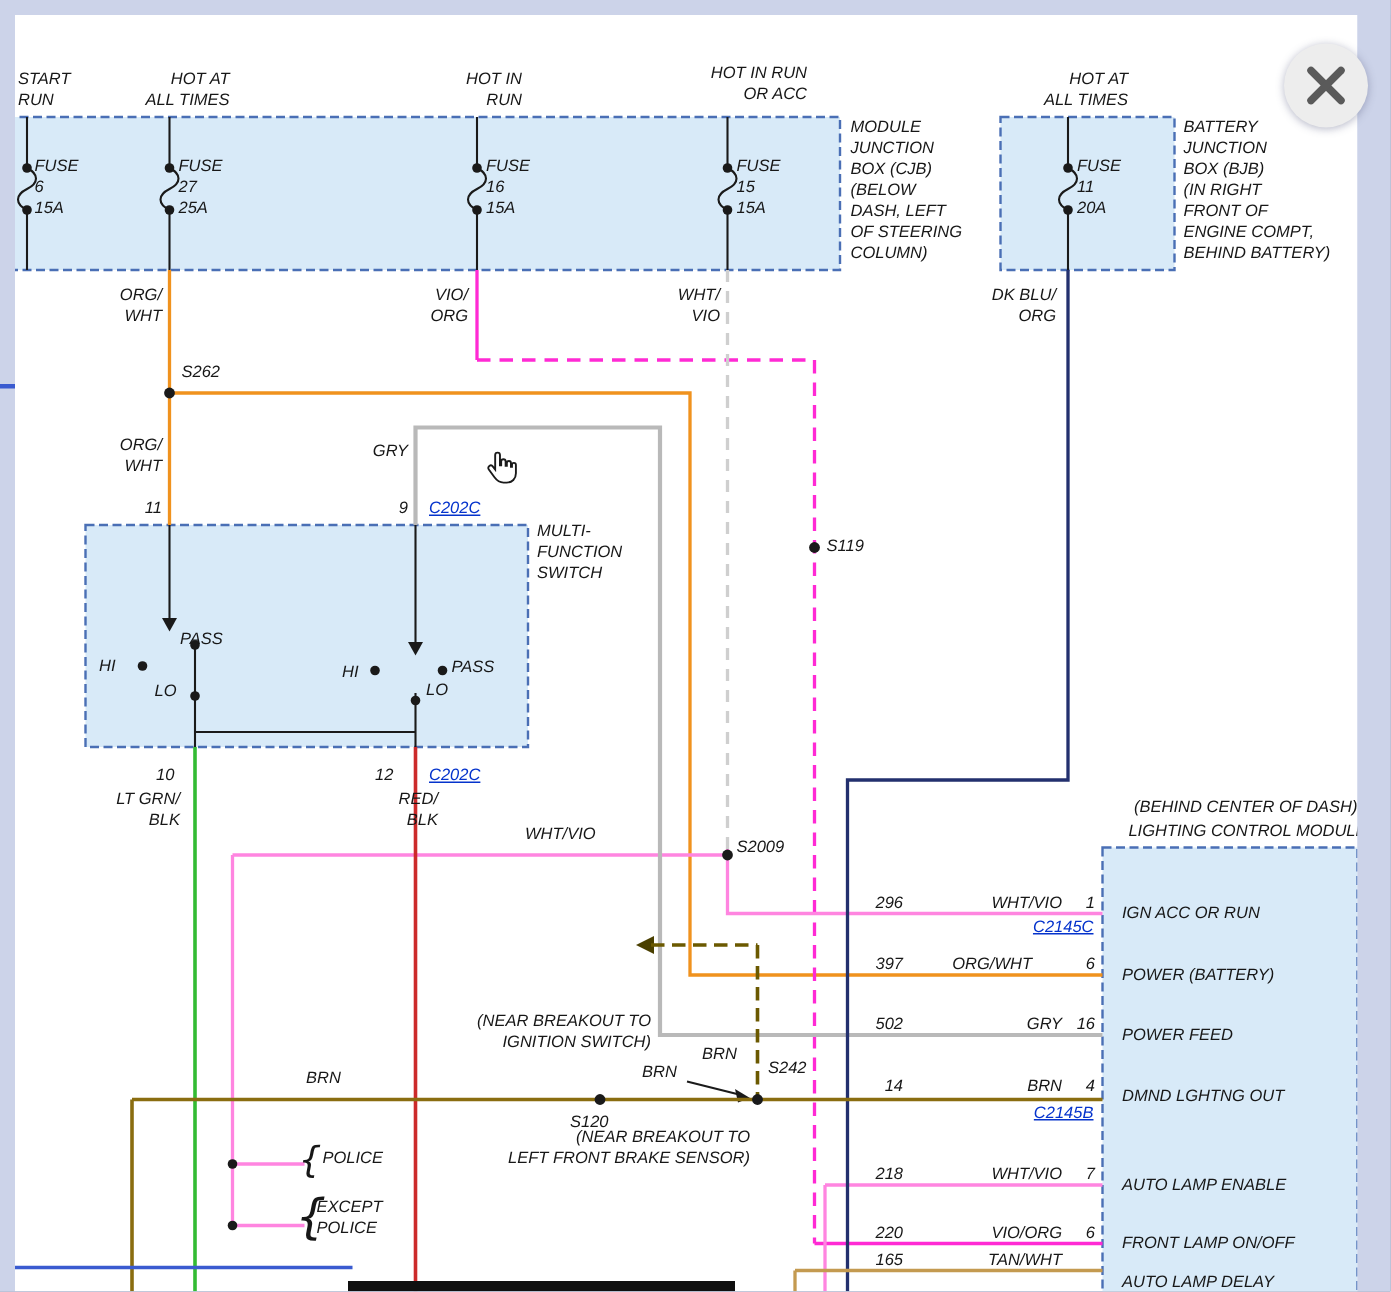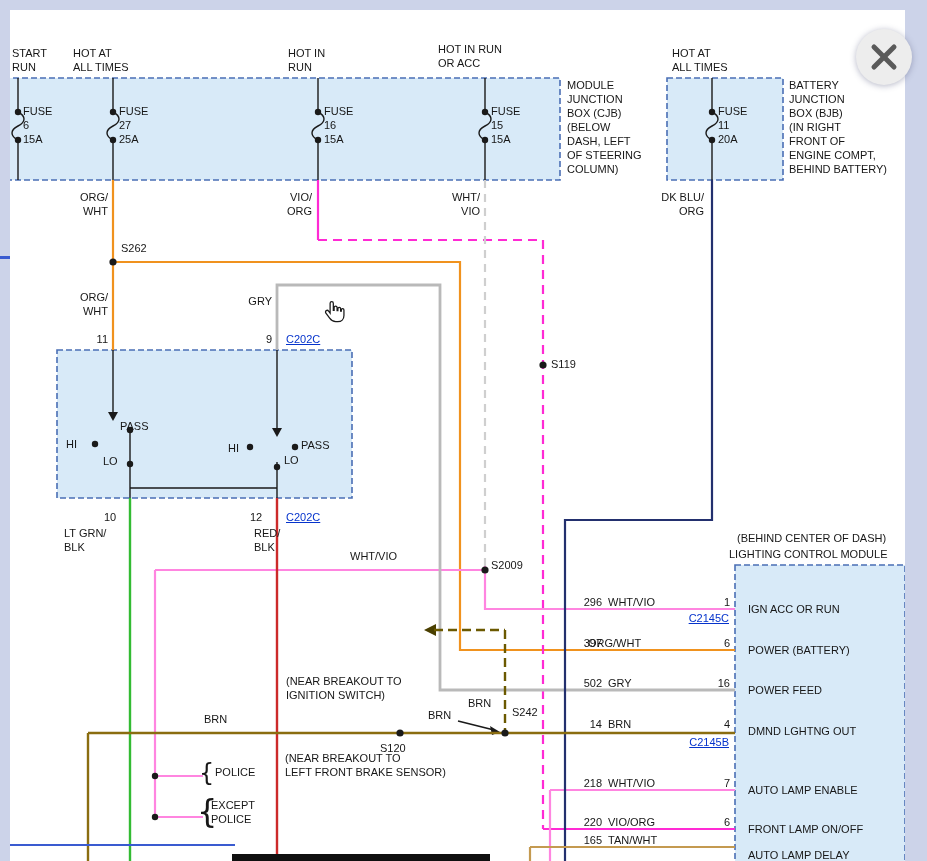--- a/index.html
+++ b/index.html
@@ -1,22 +1,22 @@
 <!DOCTYPE html>
 <html><head>
 <meta charset="utf-8">
 <style>
   html,body{margin:0;padding:0;background:#9aa3c0;}
   .screen{position:relative;width:927px;height:861px;background:#ccd3e9;overflow:hidden;
           font-family:"Liberation Sans",sans-serif;}
   .canvas{position:absolute;left:10px;top:10px;width:895px;height:851px;background:#ffffff;overflow:hidden;}
-  .inner{position:absolute;left:-10px;top:-10px;width:895px;height:861px;}
+  .inner{position:absolute;left:-10px;top:-10px;width:895px;height:861px;font-style:italic;}
   .inner svg{position:absolute;left:0;top:0;}
   .lbl{position:absolute;font-size:11px;line-height:14px;color:#171717;white-space:pre-line;}
-  .c{text-align:left}.r{text-align:right}
+  .c{text-align:right}.r{text-align:right}
   .link{color:#0533cc;text-decoration:underline;cursor:pointer;}
   .brace{position:absolute;color:#171717;font-family:"DejaVu Sans",sans-serif;}
   
   .jbox{fill:#d8eaf8;stroke:#4a6fb5;stroke-width:1.6;stroke-dasharray:6 3;}
   g.wire{fill:none;}
   .w-blk{stroke:#1a1a1a;stroke-width:1.4;}
   .w-org{stroke:#f0921e;stroke-width:2.2;}
   .w-mag{stroke:#ff2ad4;stroke-width:2.2;}
   .w-mag-d{stroke:#ff2ad4;stroke-width:2.2;stroke-dasharray:9 6;}
   .w-ltg-d{stroke:#cfcfcf;stroke-width:2.2;stroke-dasharray:8 6;}
@@ -207,20 +207,23 @@
       <div class="lbl r" style="left:642px;top:190px;width:62px">DK BLU/
 ORG</div>
       <div class="lbl" style="left:121px;top:241px;width:40px">S262</div>
       <div class="lbl r" style="left:62px;top:290px;width:46px">ORG/
 WHT</div>
       <div class="lbl r" style="left:240px;top:294px;width:32px">GRY</div>
 
       <div class="lbl r" style="left:90px;top:332px;width:18px">11</div>
       <div class="lbl r" style="left:258px;top:332px;width:14px">9</div>
       <div class="lbl link" style="left:286px;top:332px;width:44px">C202C</div>
+      <div class="lbl" style="left:358px;top:347px;width:80px">MULTI-
+FUNCTION
+SWITCH</div>
 
       <div class="lbl" style="left:66px;top:437px;width:20px">HI</div>
       <div class="lbl" style="left:120px;top:419px;width:40px">PASS</div>
       <div class="lbl" style="left:103px;top:454px;width:22px">LO</div>
       <div class="lbl" style="left:228px;top:441px;width:20px">HI</div>
       <div class="lbl" style="left:284px;top:453px;width:22px">LO</div>
       <div class="lbl" style="left:301px;top:438px;width:40px">PASS</div>
 
       <div class="lbl" style="left:104px;top:510px;width:20px">10</div>
       <div class="lbl" style="left:250px;top:510px;width:20px">12</div>

